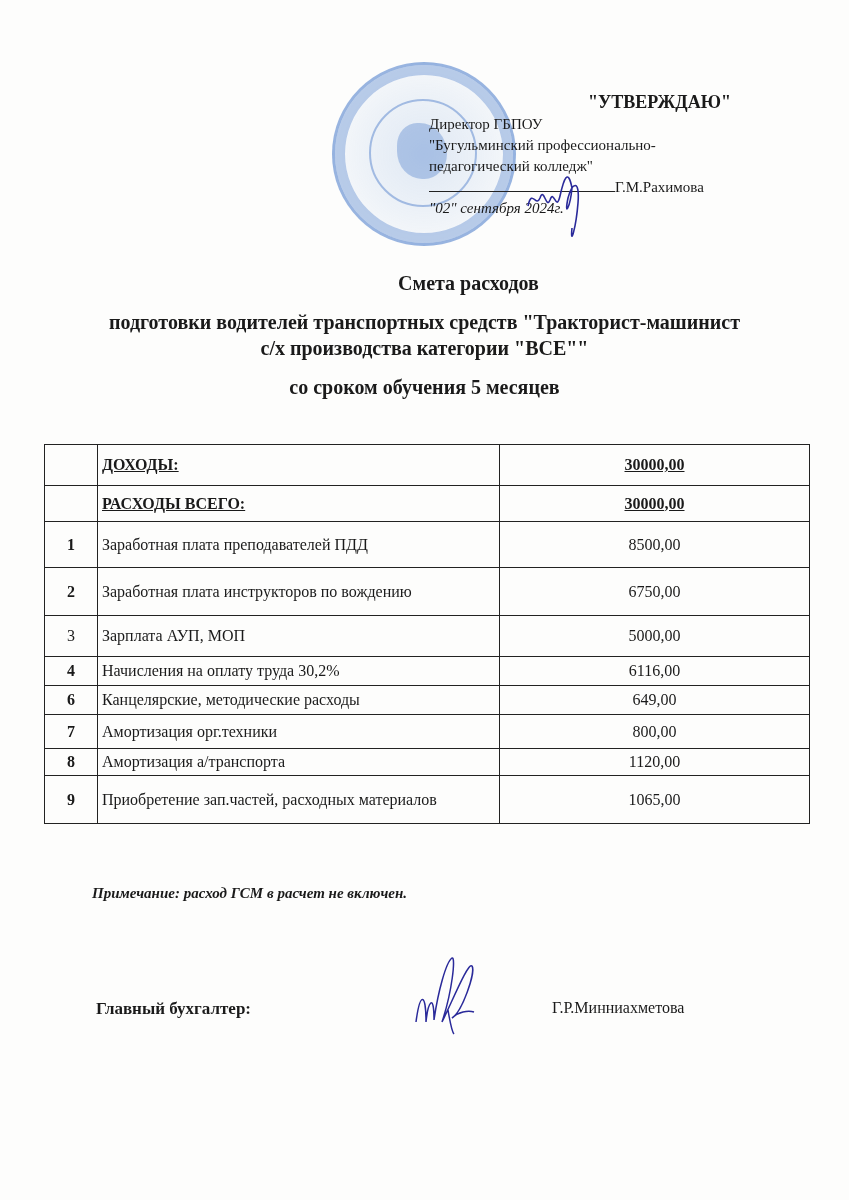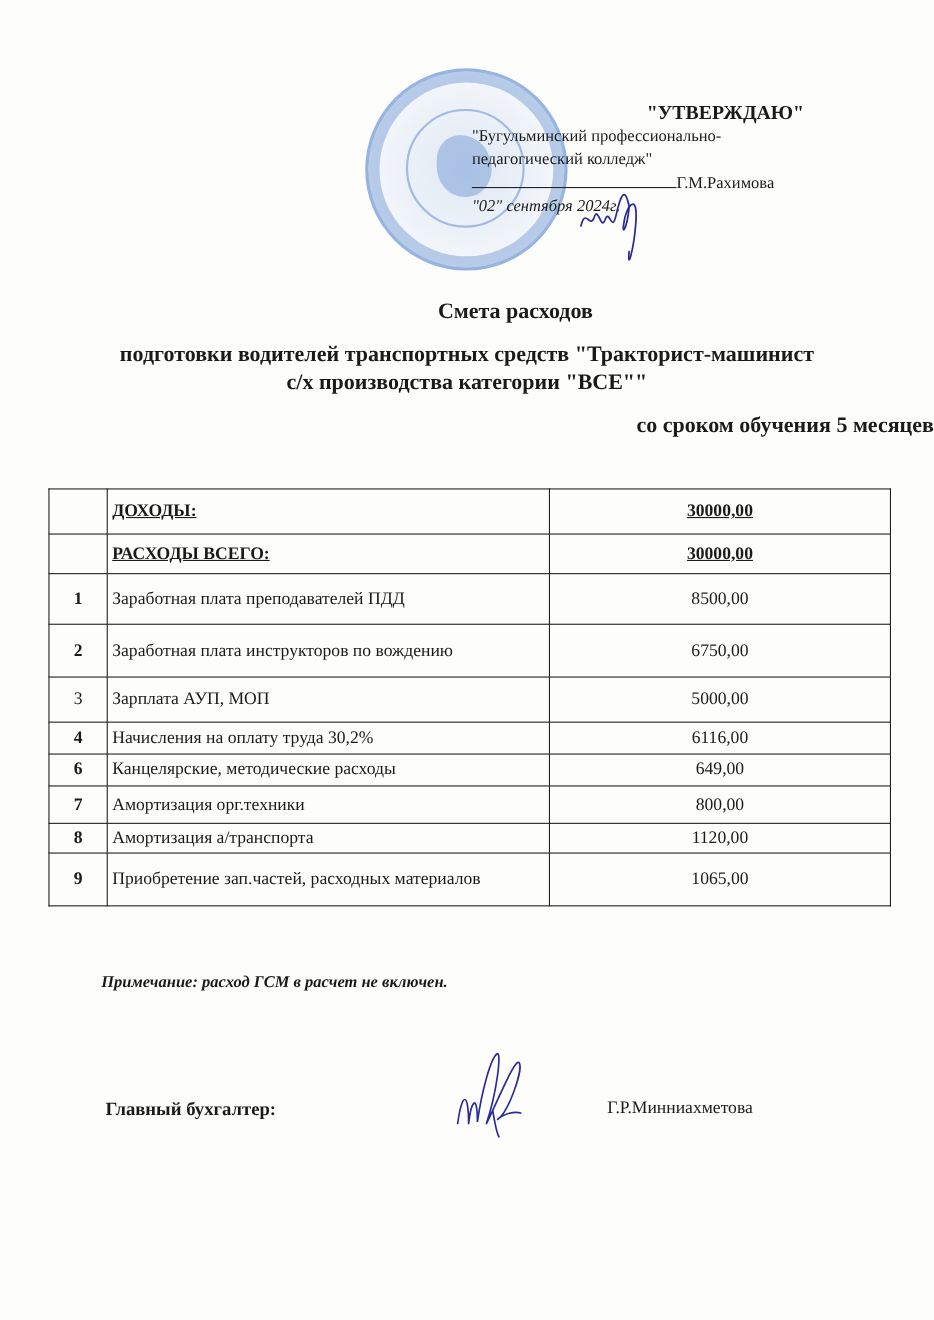--- a/index.html
+++ b/index.html
@@ -47,33 +47,34 @@
 </head>
 <body>
 
 <div class="abs stamp">
   <div class="inner"></div>
   <div class="emblem"></div>
 </div>
 
 <div class="abs approve">"УТВЕРЖДАЮ"</div>
 <div class="abs approve-block">
+  <div class="line">Директор ГБПОУ</div>
   <div class="line">"Бугульминский профессионально-</div>
   <div class="line"> педагогический колледж"</div>
   <div class="line"><span class="sig-line"></span><span>Г.М.Рахимова</span></div>
   <div class="line date">"02" сентября 2024г.</div>
 </div>
 <svg class="abs sig1" width="80" height="90" viewBox="0 0 80 90">
   <path d="M8 48 C12 30, 16 50, 20 40 C24 28, 26 52, 30 42 C34 30, 36 55, 40 38 C44 20, 48 10, 52 30 C50 50, 44 60, 48 40 C52 25, 60 20, 58 45 C56 70, 50 90, 52 70" fill="none" stroke="#2a2a9a" stroke-width="1.6"></path>
 </svg>
 
 <div class="abs title" style="top:272px;padding-left:44px;">Смета расходов</div>
 <div class="abs title" style="top:311px;">подготовки водителей транспортных средств "Тракторист-машинист</div>
 <div class="abs title" style="top:337px;">с/х производства категории "ВСЕ""</div>
-<div class="abs title" style="top:376px;text-align:right;">со сроком обучения 5 месяцев</div>
+<div class="abs title" style="top:376px;">со сроком обучения 5 месяцев</div>
 
 <table class="budget">
   <tbody>
       <tr style="height:41px;">
     <td class="num"></td>
     <td class="name"><span class="ul">ДОХОДЫ:</span></td>
     <td class="val"><span class="ul">30000,00</span></td>
   </tr>
   <tr style="height:36px;">
     <td class="num"></td>

